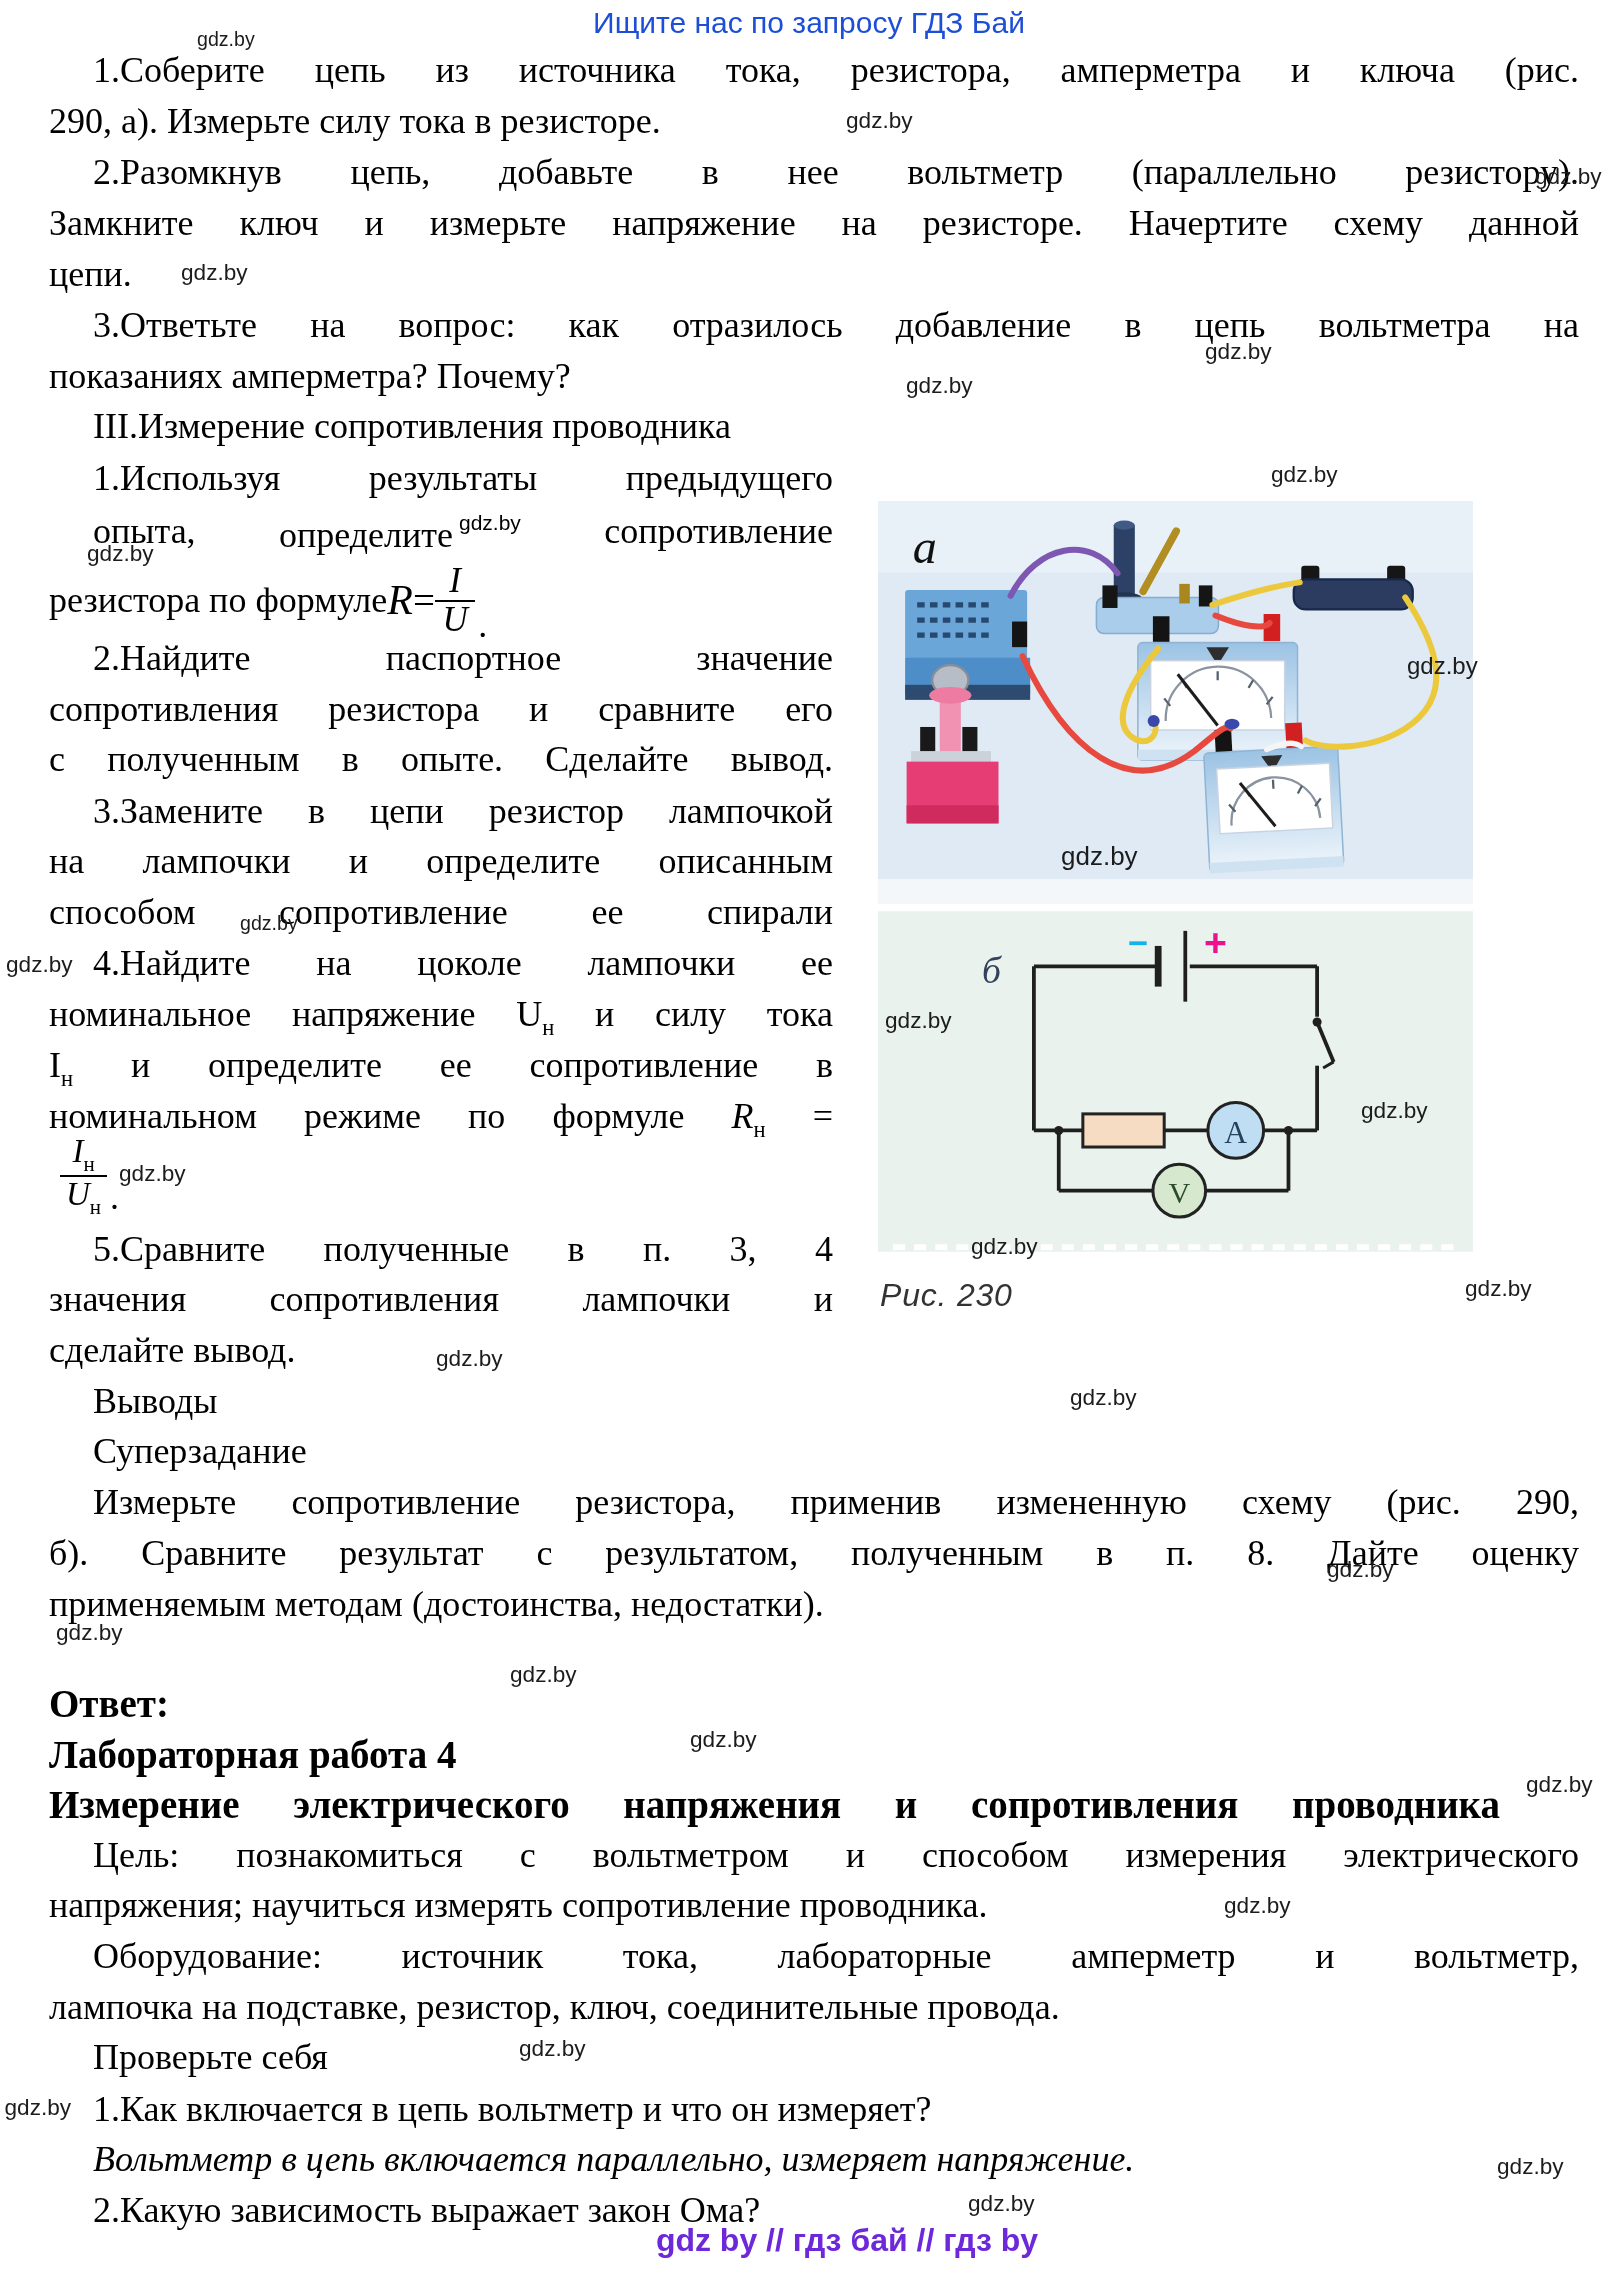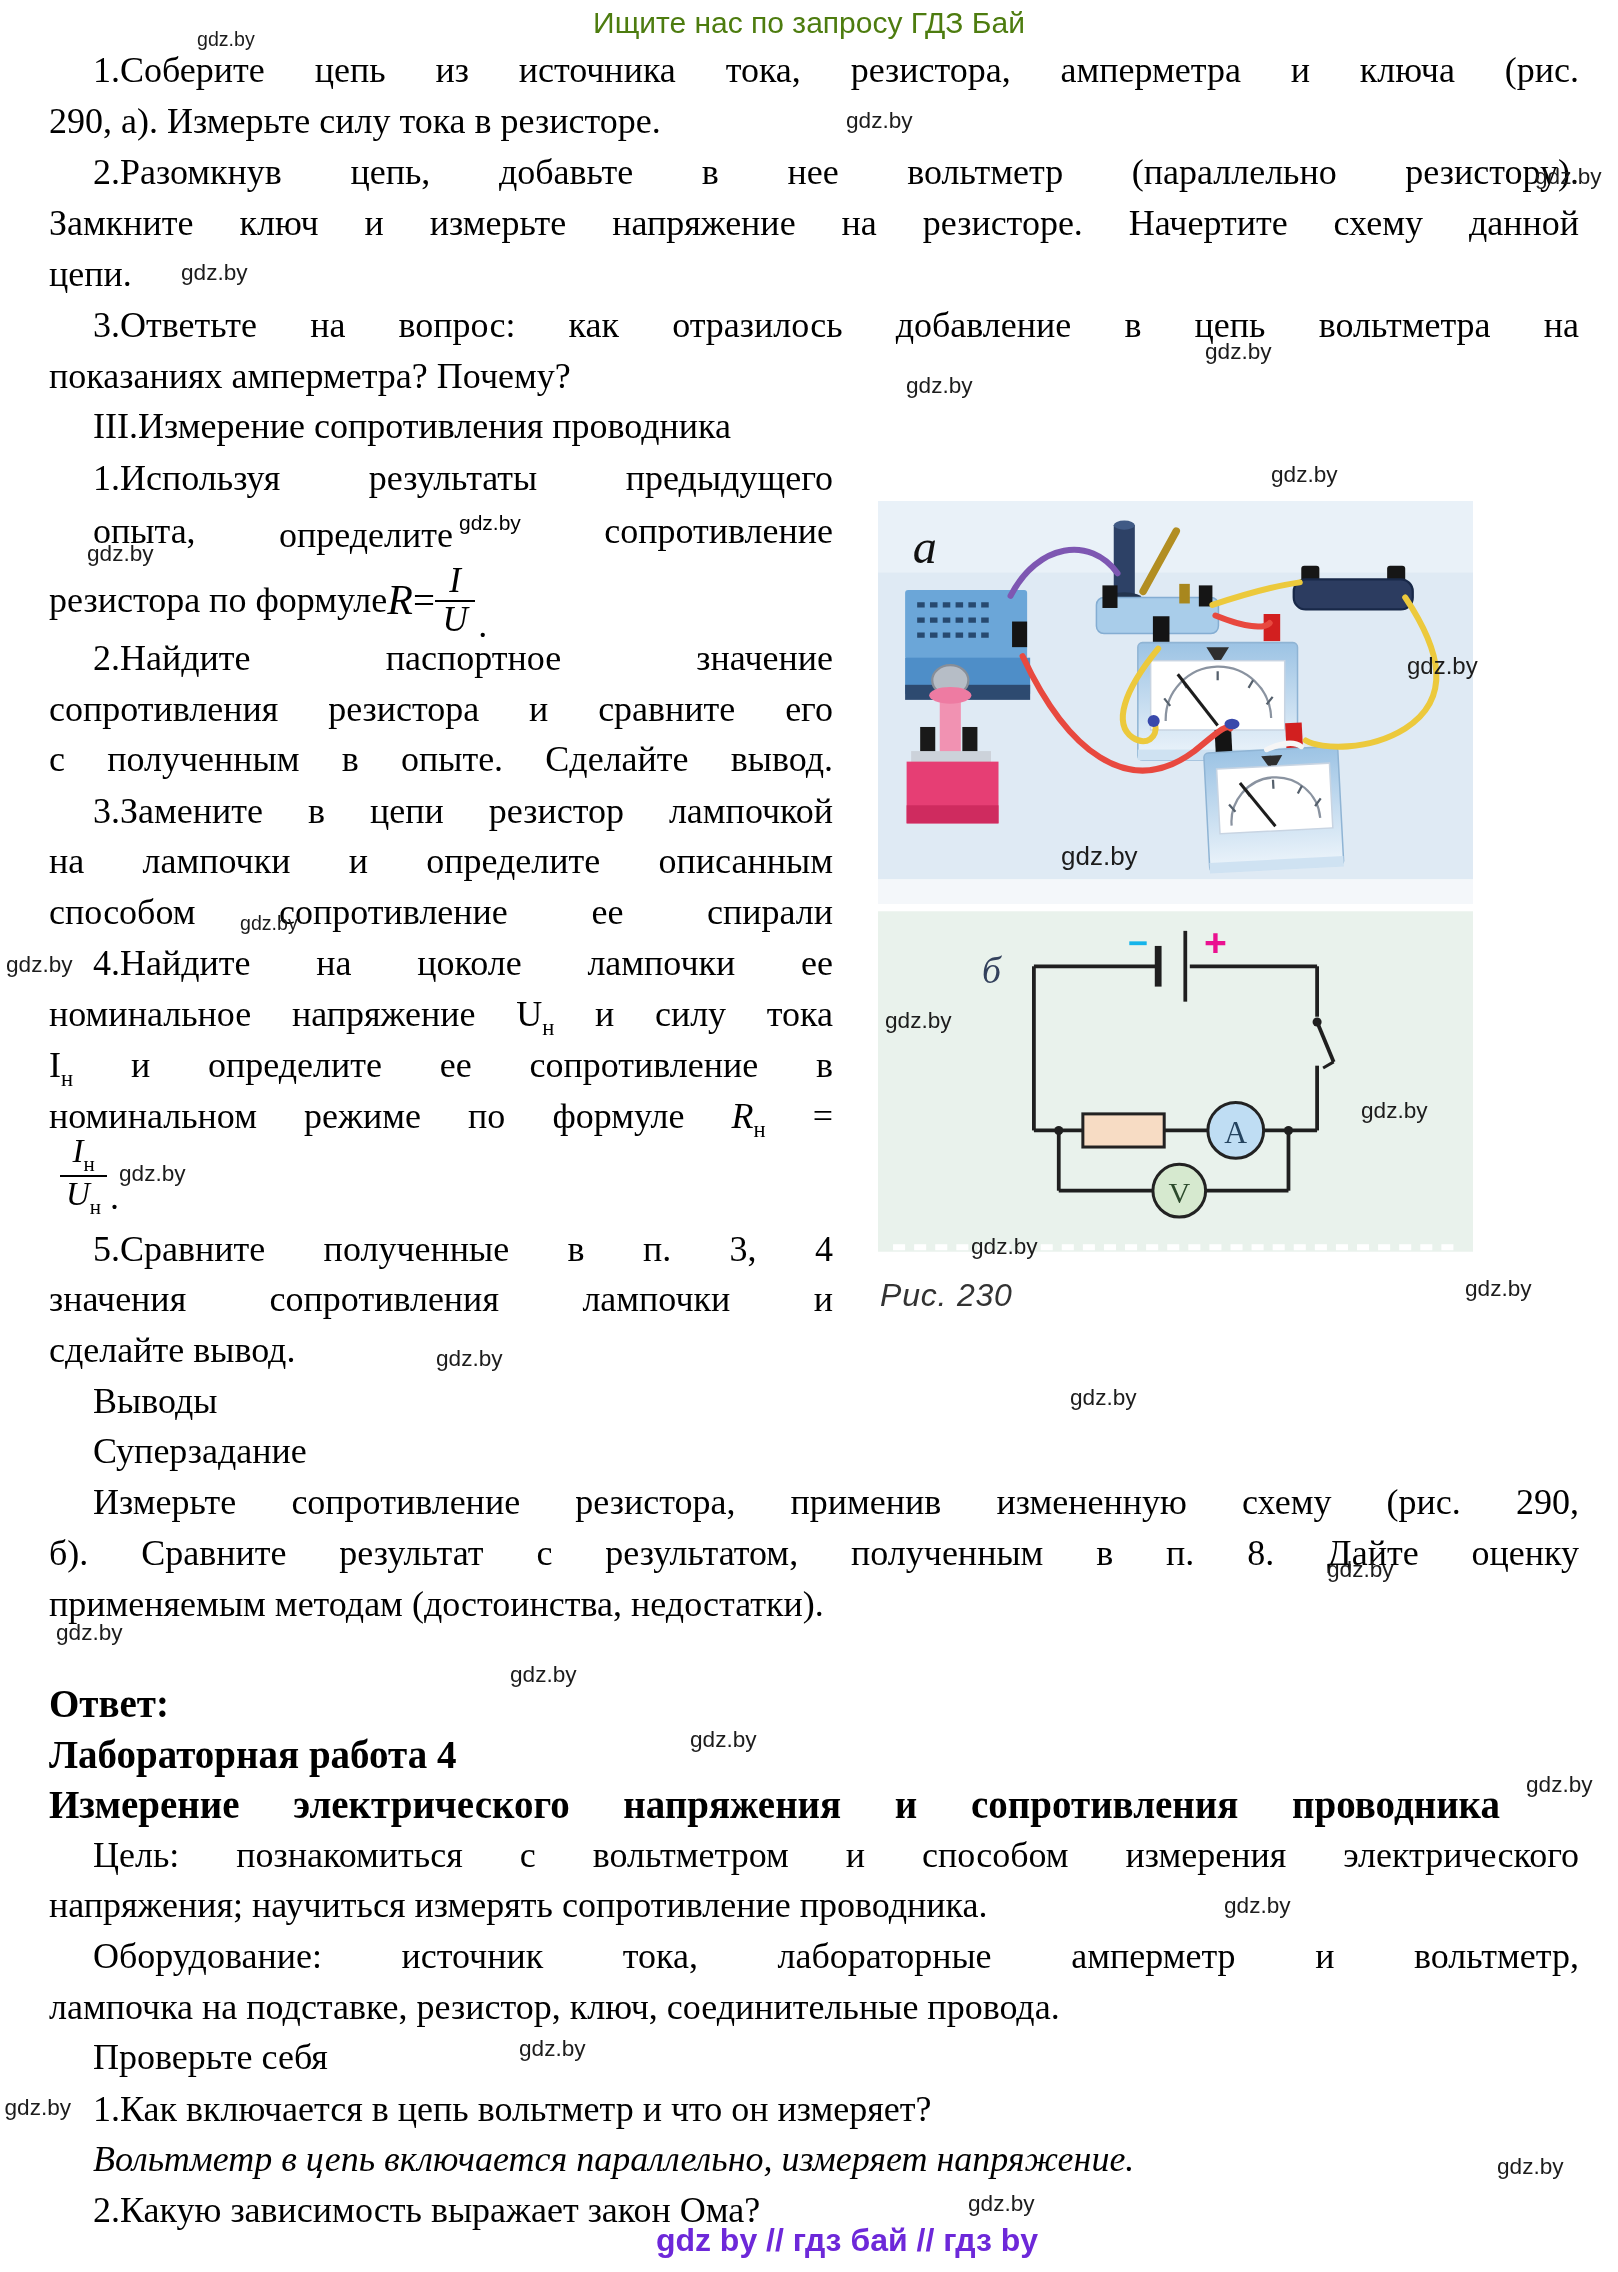--- a/index.html
+++ b/index.html
@@ -1,19 +1,19 @@
 <!DOCTYPE html>
 <html style="font-size:12px"><head>
 <meta charset="utf-8">
 <style>
   html,body{margin:0;padding:0;background:#888;}
   .page{position:relative;width:1618px;height:2273px;background:#ffffff;
         font-family:"Liberation Serif",serif;color:#000;overflow:hidden;margin:0 auto;}
   .promo{position:absolute;top:6px;left:0;width:100%;text-align:center;
-         font-family:"Liberation Sans",sans-serif;font-size:30px;font-weight:500;color:#4d7c0f;}
+         font-family:"Liberation Sans",sans-serif;font-size:30px;font-weight:500;color:#1d4ed8;}
   .footer{position:absolute;top:2222px;left:0;width:100%;text-align:center;
           font-family:"Liberation Sans",sans-serif;font-size:32px;font-weight:700;color:#6d28d9;padding-left:38px;}
   .tl{position:absolute;left:49px;width:1530px;font-size:36px;line-height:1.12;}
   .narrow{width:784px;}
   .ind{padding-left:44px;box-sizing:border-box;}
   .j{text-align:justify;text-align-last:justify;}
   .b{font-weight:700;font-size:39px;}
   .it{font-style:italic;}
   .w1925{width:1451px;}
   .flexline{display:flex;justify-content:space-between;}

